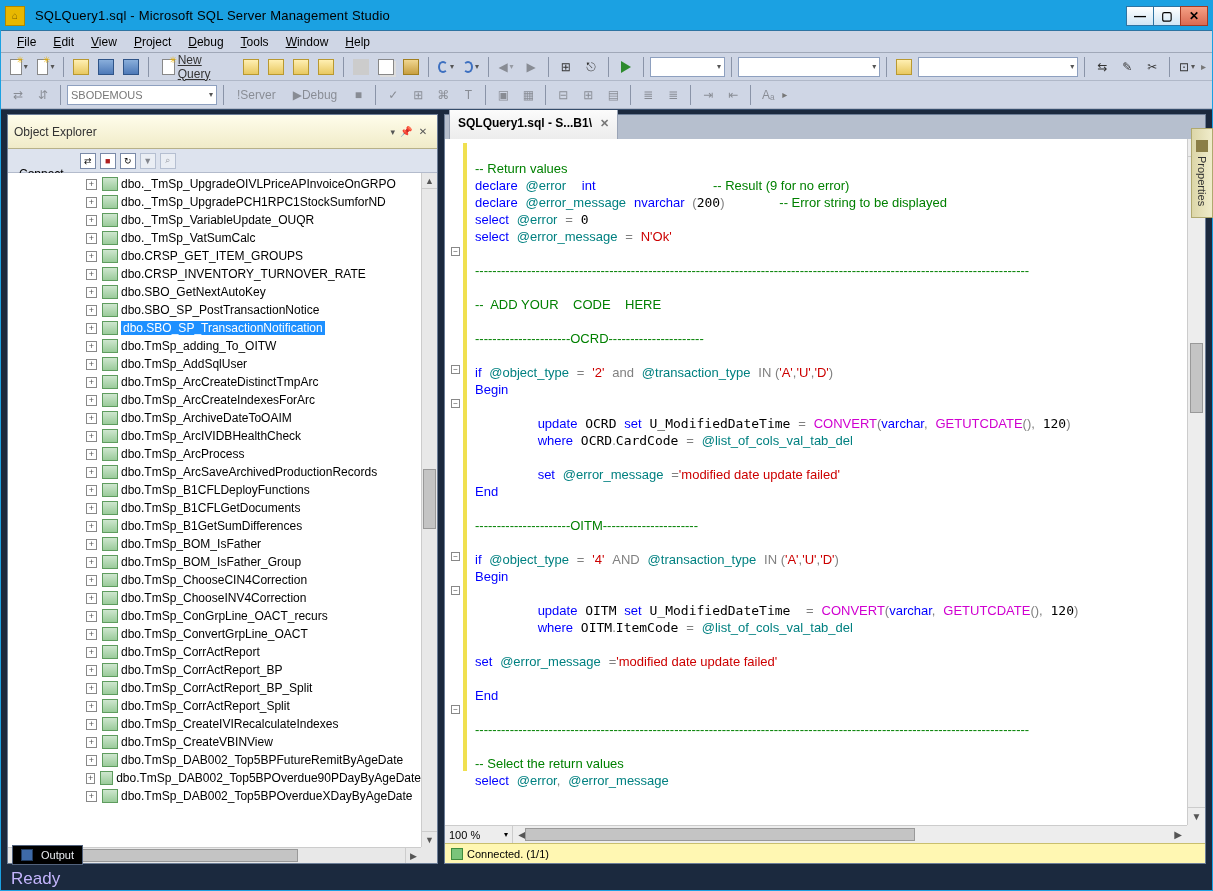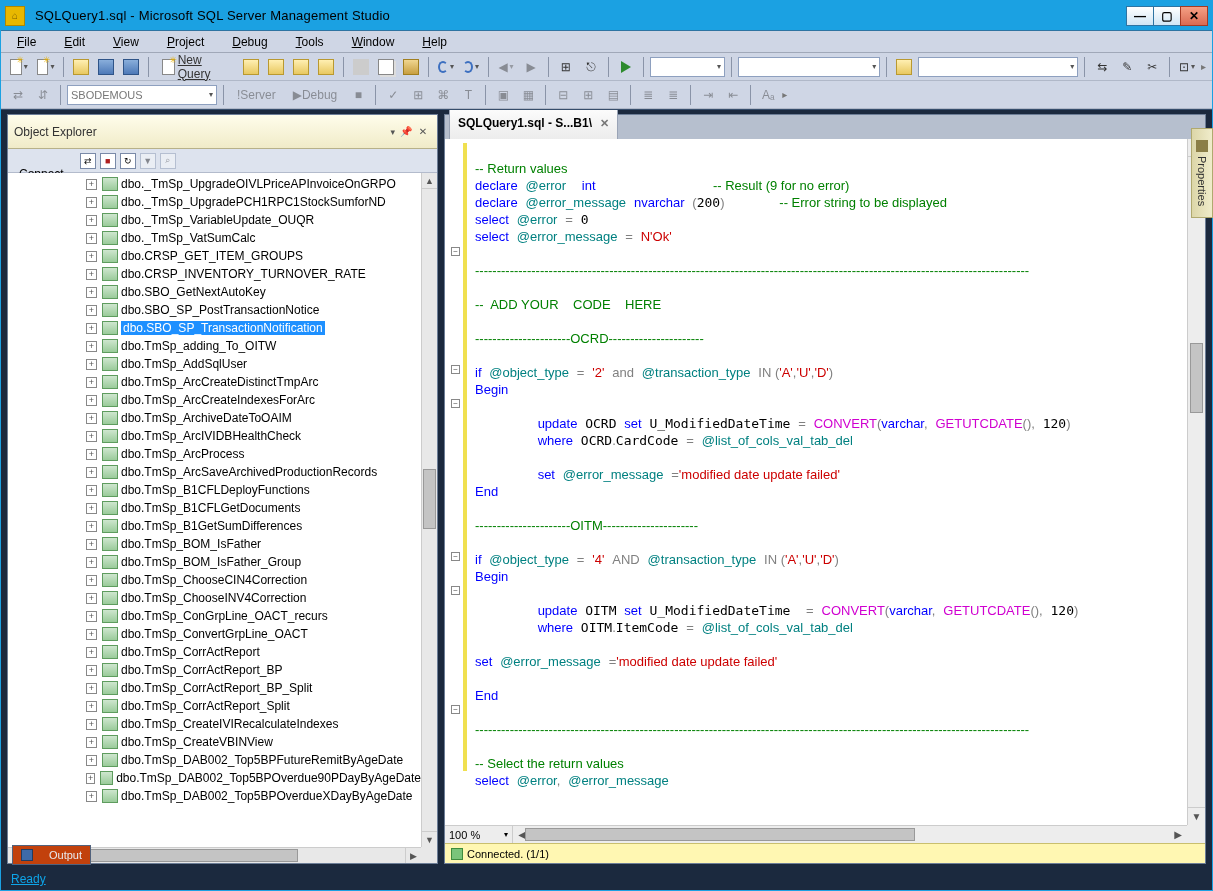--- a/index.html
+++ b/index.html
@@ -9,21 +9,21 @@
 
 
 .titlebar { height: 30px; background: linear-gradient(#1BA1E2,#1BA1E2); display: flex; align-items: center; padding: 0 4px; color: #000; font-size: 12px; border-bottom: 1px solid #2E74A2; }
 .titlebar .app-icon { width: 20px; height: 20px; background: #E8B800; border: 1px solid #B08800; margin-right: 10px; display: inline-flex; align-items: center; justify-content: center; font-size: 10px; color: #7A5C00; font-weight: bold; }
 .titlebar .title-text { flex: 1; font-size: 13px; letter-spacing: .2px; }
 .titlebar .win-controls { display: flex; }
 .titlebar .win-btn { width: 28px; height: 20px; display:flex; align-items:center; justify-content:center; font-size:12px; font-weight:bold; border:1px solid #2E74A2; background: linear-gradient(#fff,#D0E6F5); margin-left: -1px; }
 .titlebar .win-btn.close { background: linear-gradient(#F5A084,#D96A53); border-color:#A33A24; }
 
 
-.menubar { height: 22px; background: #CFD6E5; display: flex; align-items: center; padding: 0 8px; font-size: 12px; gap: 12px; border-bottom: 1px solid #A0A8B8; }
+.menubar { height: 22px; background: #CFD6E5; display: flex; align-items: center; padding: 0 8px; font-size: 12px; gap: 1px; border-bottom: 1px solid #A0A8B8; }
 .menubar .menu-item { padding: 2px 8px; }
 
 
 .toolbars { background: #CFD6E5; border-bottom: 1px solid #364D6B; }
 .toolbar-row { height: 28px; display:flex; align-items:center; padding:0 6px; gap:3px; border-bottom:1px solid #B0B8C8; }
 .tb-btn { min-width:22px; height:22px; display:inline-flex; align-items:center; justify-content:center; border:1px solid transparent; font-size:12px; color:#333; padding:0 2px; }
 .tb-sep { width:1px; height:20px; background:#8A94A8; margin:0 3px; }
 .tb-btn.disabled{ opacity:.45; }
 .tb-text-btn { padding:0 6px; font-size:12px; }
 .tb-dd::after{ content:"▾"; font-size:8px; margin-left:2px; color:#555;}
@@ -105,25 +105,25 @@
 .green{ color:#008000; }
 .red{ color:#CC0000; }
 .func{ color:#D000D0; }
 .teal{ color:#008080; }
 
 
 .side-tab{ position:absolute; right:0; top:128px; width:22px; height:90px; background:linear-gradient(to left,#F0ECCB,#DCD6A8); border:1px solid #B0A96F; writing-mode:vertical-rl; font-size:11px; display:flex; align-items:center; justify-content:center; color:#333; gap:4px;}
 .side-tab .wrench{ width:12px; height:12px; background:#8B7E46; transform:rotate(0);}
 
 
-.output-btn{ position:absolute; left:12px; bottom:26px; height:20px; background:#c2410c; border:1px solid #52627C; color:#E8EBF0; font-size:11px; padding:0 8px; display:flex; align-items:center; gap:16px;}
+.output-btn{ position:absolute; left:12px; bottom:26px; height:20px; background:#000000; border:1px solid #52627C; color:#E8EBF0; font-size:11px; padding:0 8px; display:flex; align-items:center; gap:8px;}
 .output-btn .out-icon{ width:12px; height:12px; background:#3E6AA8; border:1px solid #223C60;}
 
 
-.statusbar{ height:22px; background:#1B293E; color:#0ea5e9; font-size:12px; display:flex; align-items:center; padding:0 10px;text-decoration:underline;}
+.statusbar{ height:22px; background:#1B293E; color:#c4b5fd; font-size:17px; display:flex; align-items:center; padding:0 10px;}
 </style>
 </head>
 <body>
 
 <div class="window">
 
   <div class="titlebar">
     <span class="app-icon">⌂</span>
     <span class="title-text">SQLQuery1.sql  -  Microsoft SQL Server Management Studio</span>
     <div class="win-controls">

